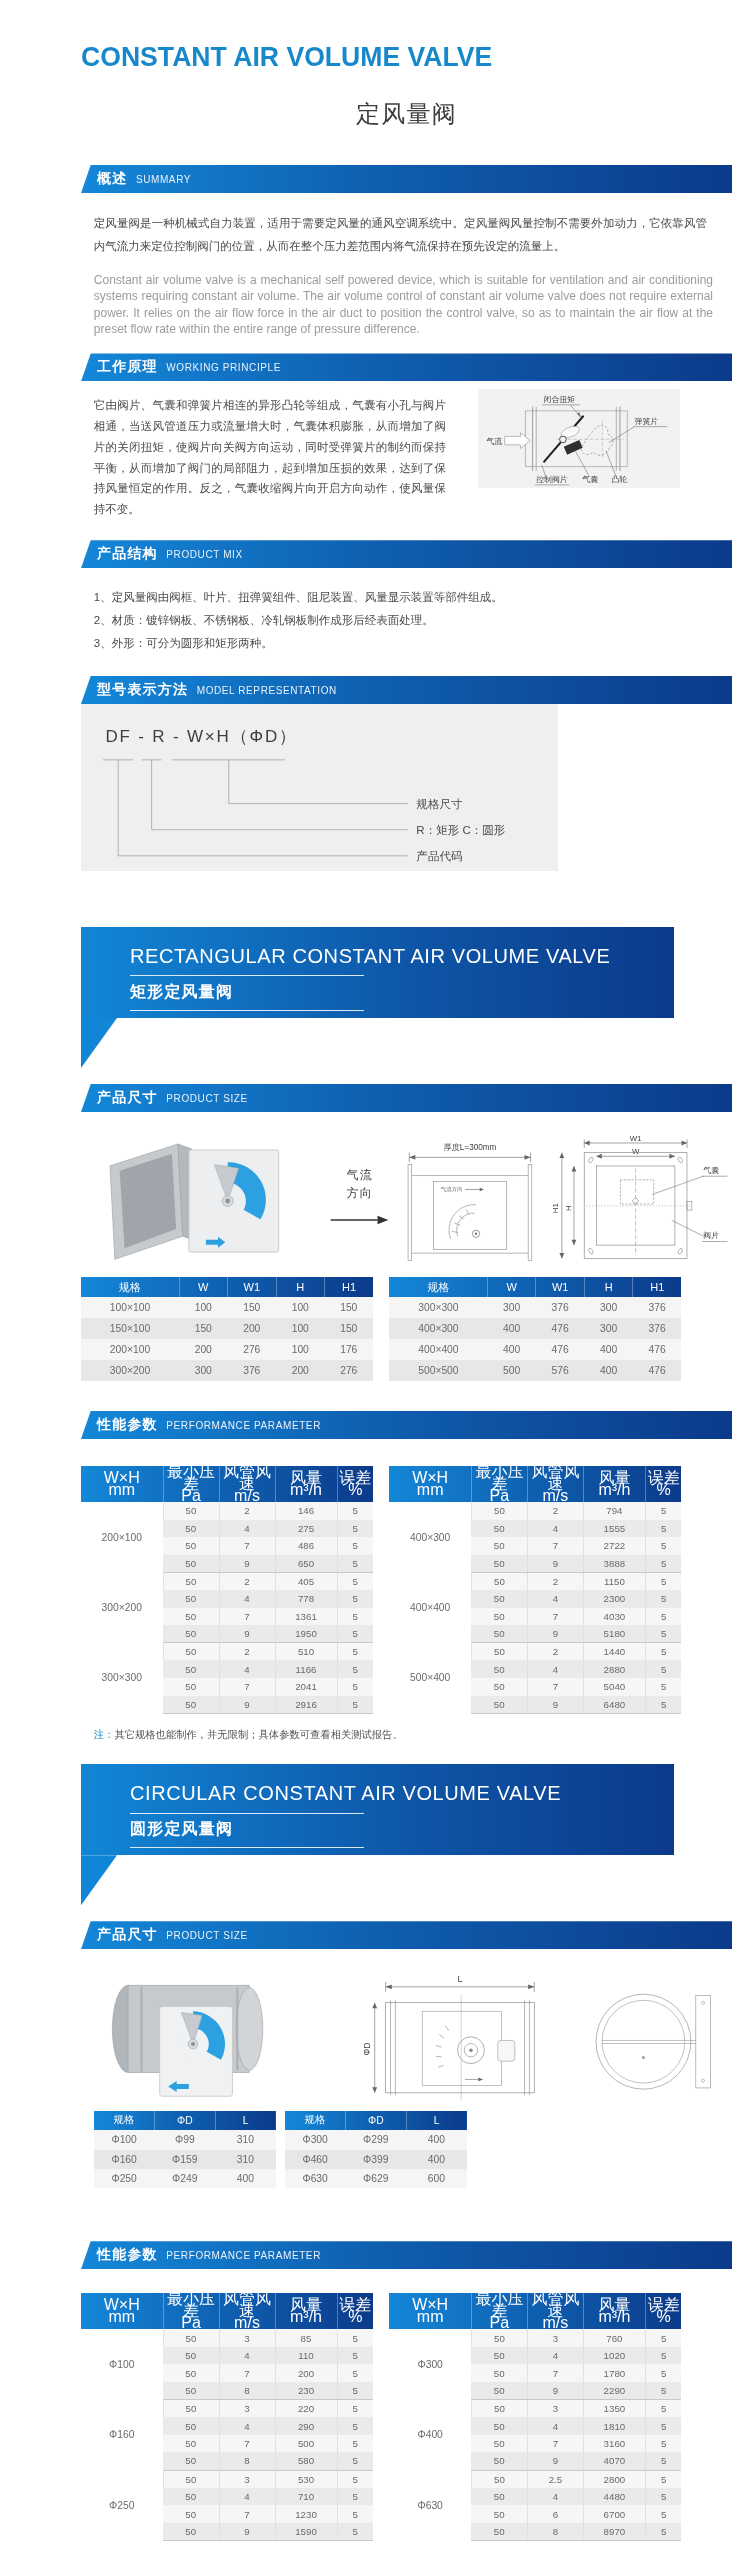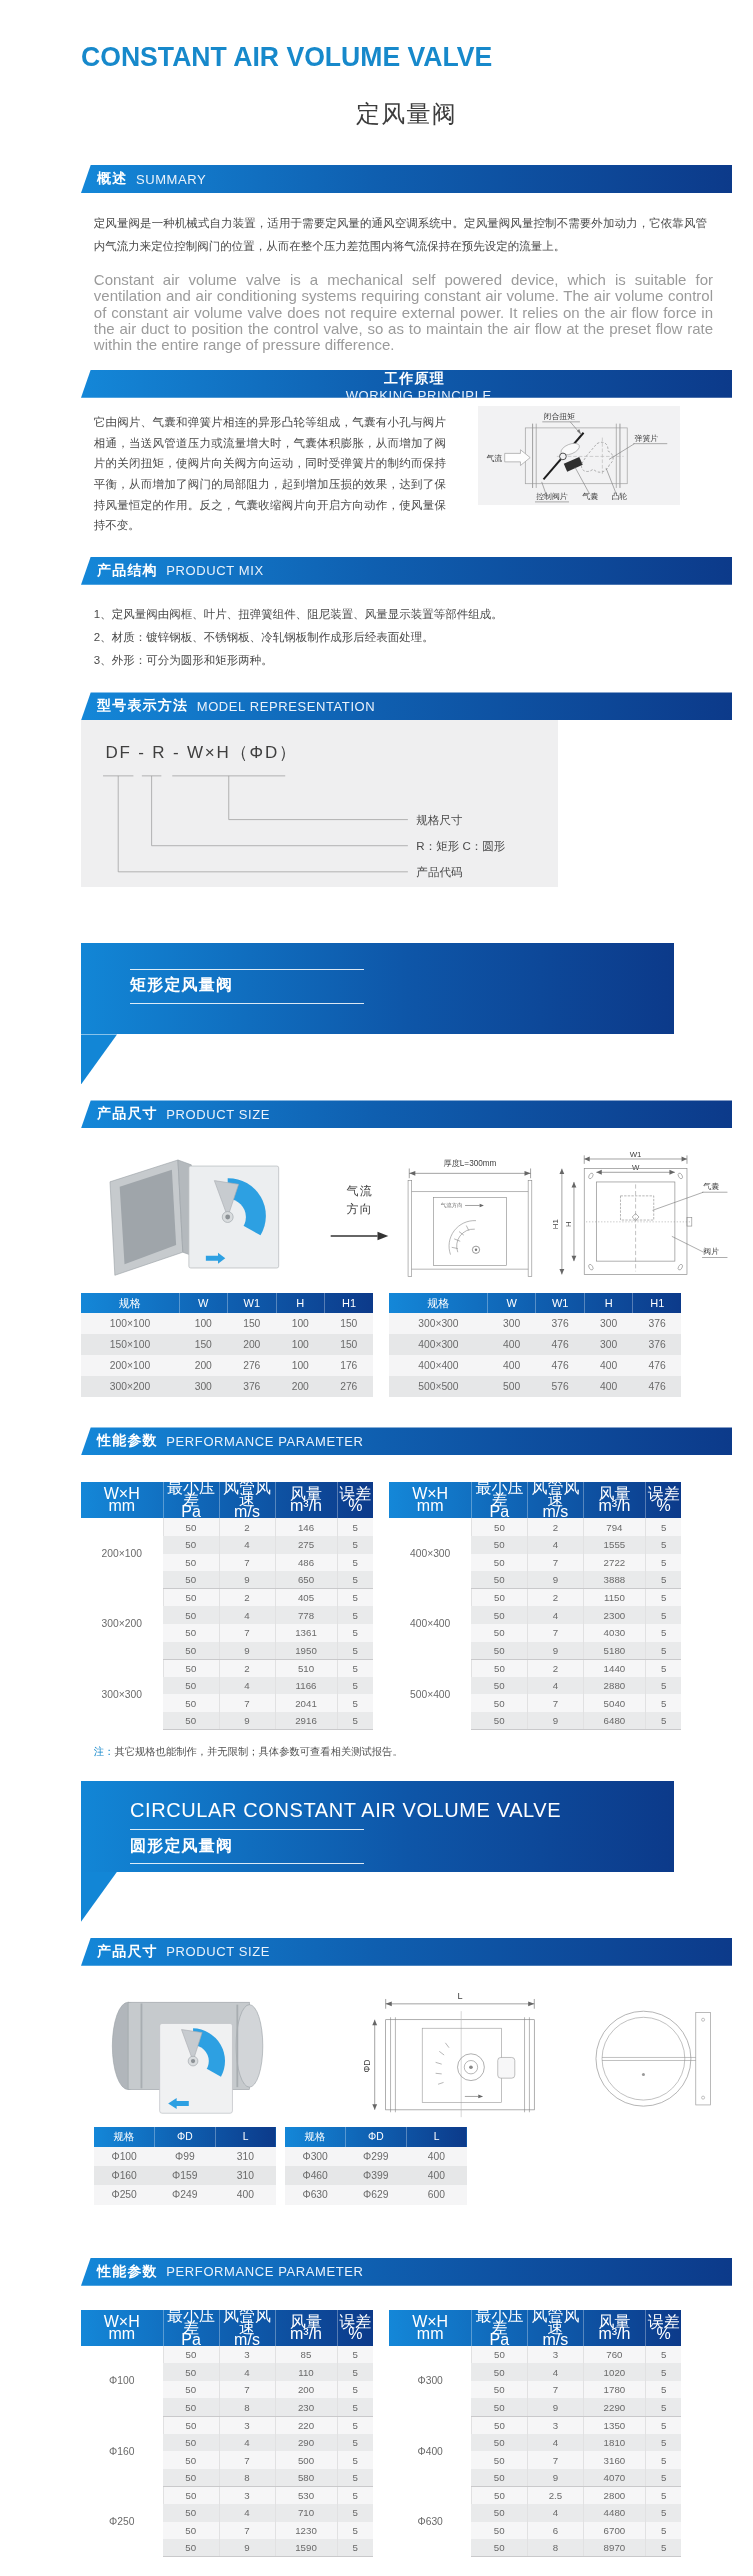--- a/index.html
+++ b/index.html
@@ -10,26 +10,26 @@
   
   .doc-title-en { padding-top:41px; font-size:28px; font-weight:700; color:#1789CB;
                   letter-spacing:0px; transform:scaleX(.95); transform-origin:left; white-space:nowrap; }
   .doc-title-zh { margin-top:25px; font-size:24px; font-weight:500; color:#3d3d3d; letter-spacing:1.2px;text-align:center; }
 
   
   .bar { margin-top:35px; height:28px; width:100%; display:flex; align-items:center;
          background:linear-gradient(90deg,#1487D8 0%,#0F5FB0 45%,#0C3A8A 100%);
          clip-path:polygon(9.7px 0, 100% 0, 100% 100%, 0 100%); padding-left:16px; }
   .bar-zh { color:#fff; font-size:14px; font-weight:700; letter-spacing:1.2px; }
-  .bar-en { color:#eaf2fb; font-size:13px; margin-left:8.5px; letter-spacing:0.6px; margin-top:0; }
+  .bar-en { color:#eaf2fb; font-size:10px; margin-left:8.5px; letter-spacing:0.6px; margin-top:0; }
 
   
   .para-zh { margin-top:19.4px; padding-left:12.8px; width:626px; font-size:11.5px; color:#4a4a4a;
              line-height:23px; text-align:justify; }
-  .para-en { margin-top:13.4px; padding-left:12.8px; width:632px; font-size:15px; color:#9b9b9b;
+  .para-en { margin-top:13.4px; padding-left:12.8px; width:632px; font-size:12px; color:#9b9b9b;
              line-height:16.4px; text-align:justify; }
 
   .principle-row { display:flex; align-items:flex-start; margin-top:8px; }
   .principle-text { padding-left:12.8px; width:365px; font-size:11.5px; color:#4a4a4a;
                     line-height:20.7px; text-align:justify; margin-top:6px; }
   .principle-diagram { margin-left:32px; width:202px; height:99px; background:#f2f2f3; }
 
   .mix-list { margin-top:18px; padding-left:12.8px; }
   .mix-list li { list-style:none; font-size:11.5px; color:#4a4a4a; line-height:23px; }
 
@@ -106,21 +106,21 @@
   <div class="doc-title-en">CONSTANT AIR VOLUME VALVE</div>
   <div class="doc-title-zh">定风量阀</div>
 
   <div class="bar">
     <span class="bar-zh">概述</span>
     <span class="bar-en">SUMMARY</span>
   </div>
   <p class="para-zh">定风量阀是一种机械式自力装置，适用于需要定风量的通风空调系统中。定风量阀风量控制不需要外加动力，它依靠风管内气流力来定位控制阀门的位置，从而在整个压力差范围内将气流保持在预先设定的流量上。</p>
   <p class="para-en">Constant air volume valve is a mechanical self powered device, which is suitable for ventilation and air conditioning systems requiring constant air volume. The air volume control of constant air volume valve does not require external power. It relies on the air flow force in the air duct to position the control valve, so as to maintain the air flow at the preset flow rate within the entire range of pressure difference.</p>
 
-  <div class="bar" style="margin-top:16px;flex-direction:column;">
+  <div class="bar" style="margin-top:16px;">
     <span class="bar-zh">工作原理</span>
     <span class="bar-en">WORKING PRINCIPLE</span>
   </div>
   <div class="principle-row">
     <p class="principle-text">它由阀片、气囊和弹簧片相连的异形凸轮等组成，气囊有小孔与阀片相通，当送风管道压力或流量增大时，气囊体积膨胀，从而增加了阀片的关闭扭矩，使阀片向关阀方向运动，同时受弹簧片的制约而保持平衡，从而增加了阀门的局部阻力，起到增加压损的效果，达到了保持风量恒定的作用。反之，气囊收缩阀片向开启方向动作，使风量保持不变。</p>
     <div class="principle-diagram">
       <svg width="202" height="99" viewBox="0 0 333 163">
         <rect x="0" y="0" width="333" height="163" fill="#f2f2f3"></rect>
 
         <rect x="78" y="36" width="168" height="92" fill="none" stroke="#a3a3a3" stroke-width="1.2"></rect>
@@ -184,20 +184,21 @@
         <path d="M100,92 H132 M116,92 V207 M116,207 H538"></path>
         <path d="M150,92 H336 M243,92 V164 M243,164 H538"></path>
       </g>
       <text x="552" y="171" font-size="19" fill="#4a4a4a">规格尺寸</text>
       <text x="552" y="214" font-size="19" fill="#4a4a4a">R：矩形    C：圆形</text>
       <text x="552" y="257" font-size="19" fill="#4a4a4a">产品代码</text>
     </svg>
   </div>
 
   <div class="banner">
+    <div class="banner-en">RECTANGULAR CONSTANT AIR VOLUME VALVE</div>
     <div class="banner-line"></div>
     <div class="banner-zh">矩形定风量阀</div>
     <div class="banner-line2"></div>
     <div class="banner-tail"></div>
   </div>
 
   <div class="bar after-banner">
     <span class="bar-zh">产品尺寸</span>
     <span class="bar-en">PRODUCT SIZE</span>
   </div>

